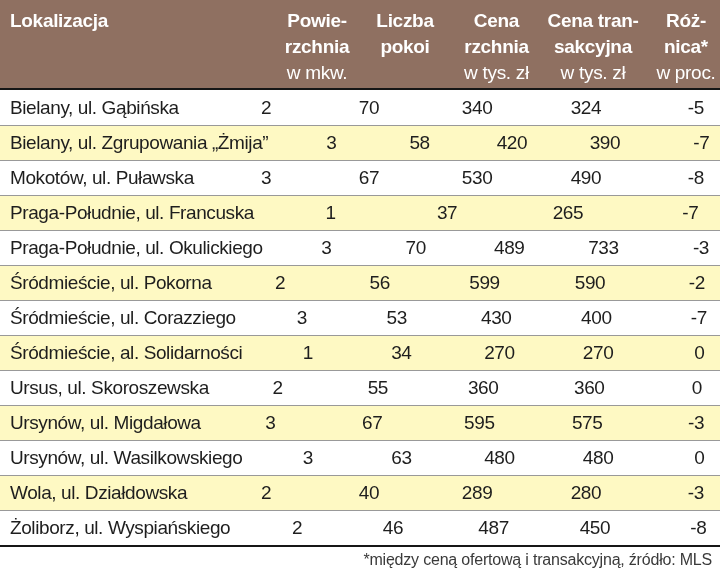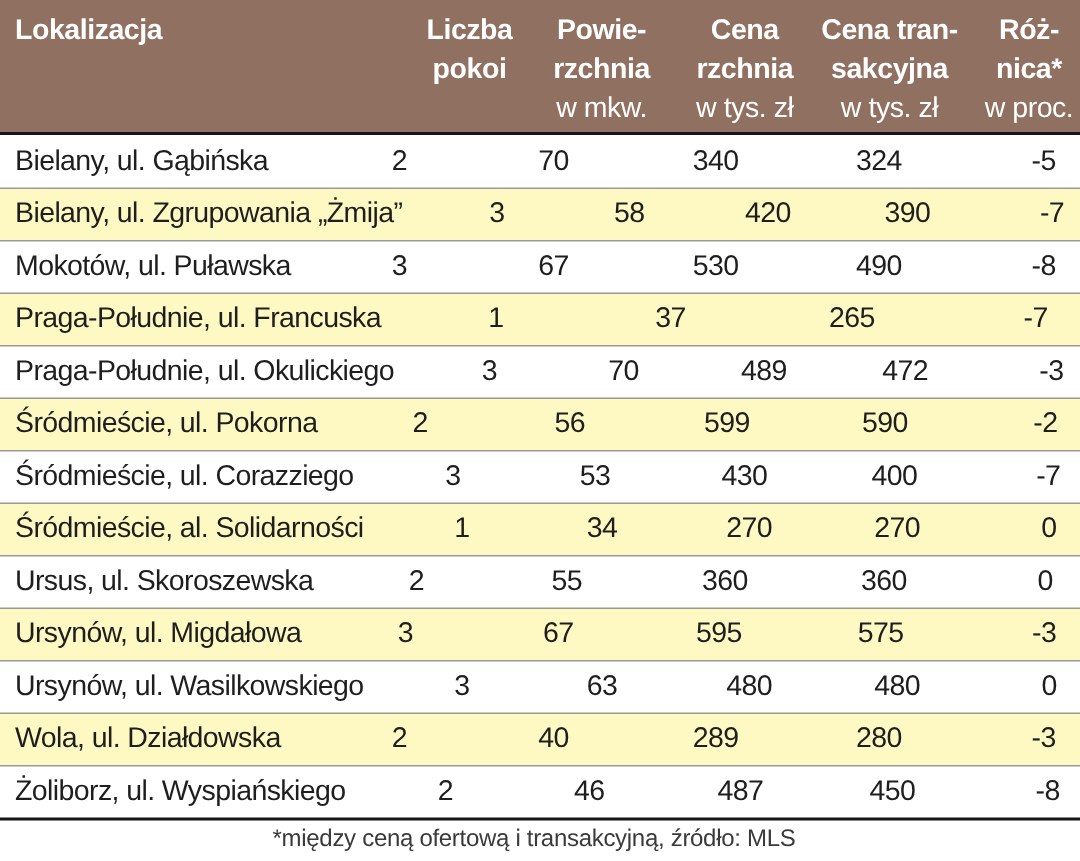--- a/index.html
+++ b/index.html
@@ -47,42 +47,42 @@
     font-size: 19px; color: #1e1e1e; letter-spacing: -0.4px;
     white-space: nowrap;
   }
   .cell.loc { padding-left: 10px; overflow: visible; }
   .cell.num { text-align: center; }
 
   
   .footnote-bar {
     height: 29px;
     border-top: 2px solid #161616;
-    text-align: center;
+    text-align: right;
     padding: 4px 8px 0 0;
     font-size: 16px; color: #3a3a3a; letter-spacing: -0.2px;
     background: #ffffff;
   }
 </style>
 </head>
 <body>
 
 <div class="page">
   <div class="thead" id="thead">
       <div class="hcell col0">
         <span class="hline">Lokalizacja</span>
       </div>
-      <div class="hcell col1">
-        <span class="hline">Liczba</span>
-        <span class="hline">pokoi</span>
-      </div>
       <div class="hcell col2">
         <span class="hline">Powie-</span>
         <span class="hline">rzchnia</span>
         <span class="hline unit">w mkw.</span>
+      </div>
+      <div class="hcell col1">
+        <span class="hline">Liczba</span>
+        <span class="hline">pokoi</span>
       </div>
       <div class="hcell col3">
         <span class="hline">Cena</span>
         <span class="hline">rzchnia</span>
         <span class="hline unit">w tys. zł</span>
       </div>
       <div class="hcell col4">
         <span class="hline">Cena tran-</span>
         <span class="hline">sakcyjna</span>
         <span class="hline unit">w tys. zł</span>
@@ -123,21 +123,21 @@
         <div class="cell num col1">1</div>
         <div class="cell num col2">37</div>
         <div class="cell num col4">265</div>
         <div class="cell num col5">-7</div>
       </div>
       <div class="row">
         <div class="cell loc col0">Praga-Południe, ul. Okulickiego</div>
         <div class="cell num col1">3</div>
         <div class="cell num col2">70</div>
         <div class="cell num col3">489</div>
-        <div class="cell num col4">472</div>
+        <div class="cell num col4">733</div>
         <div class="cell num col5">-3</div>
       </div>
       <div class="row alt">
         <div class="cell loc col0">Śródmieście, ul. Pokorna</div>
         <div class="cell num col1">2</div>
         <div class="cell num col2">56</div>
         <div class="cell num col3">599</div>
         <div class="cell num col4">590</div>
         <div class="cell num col5">-2</div>
       </div>

